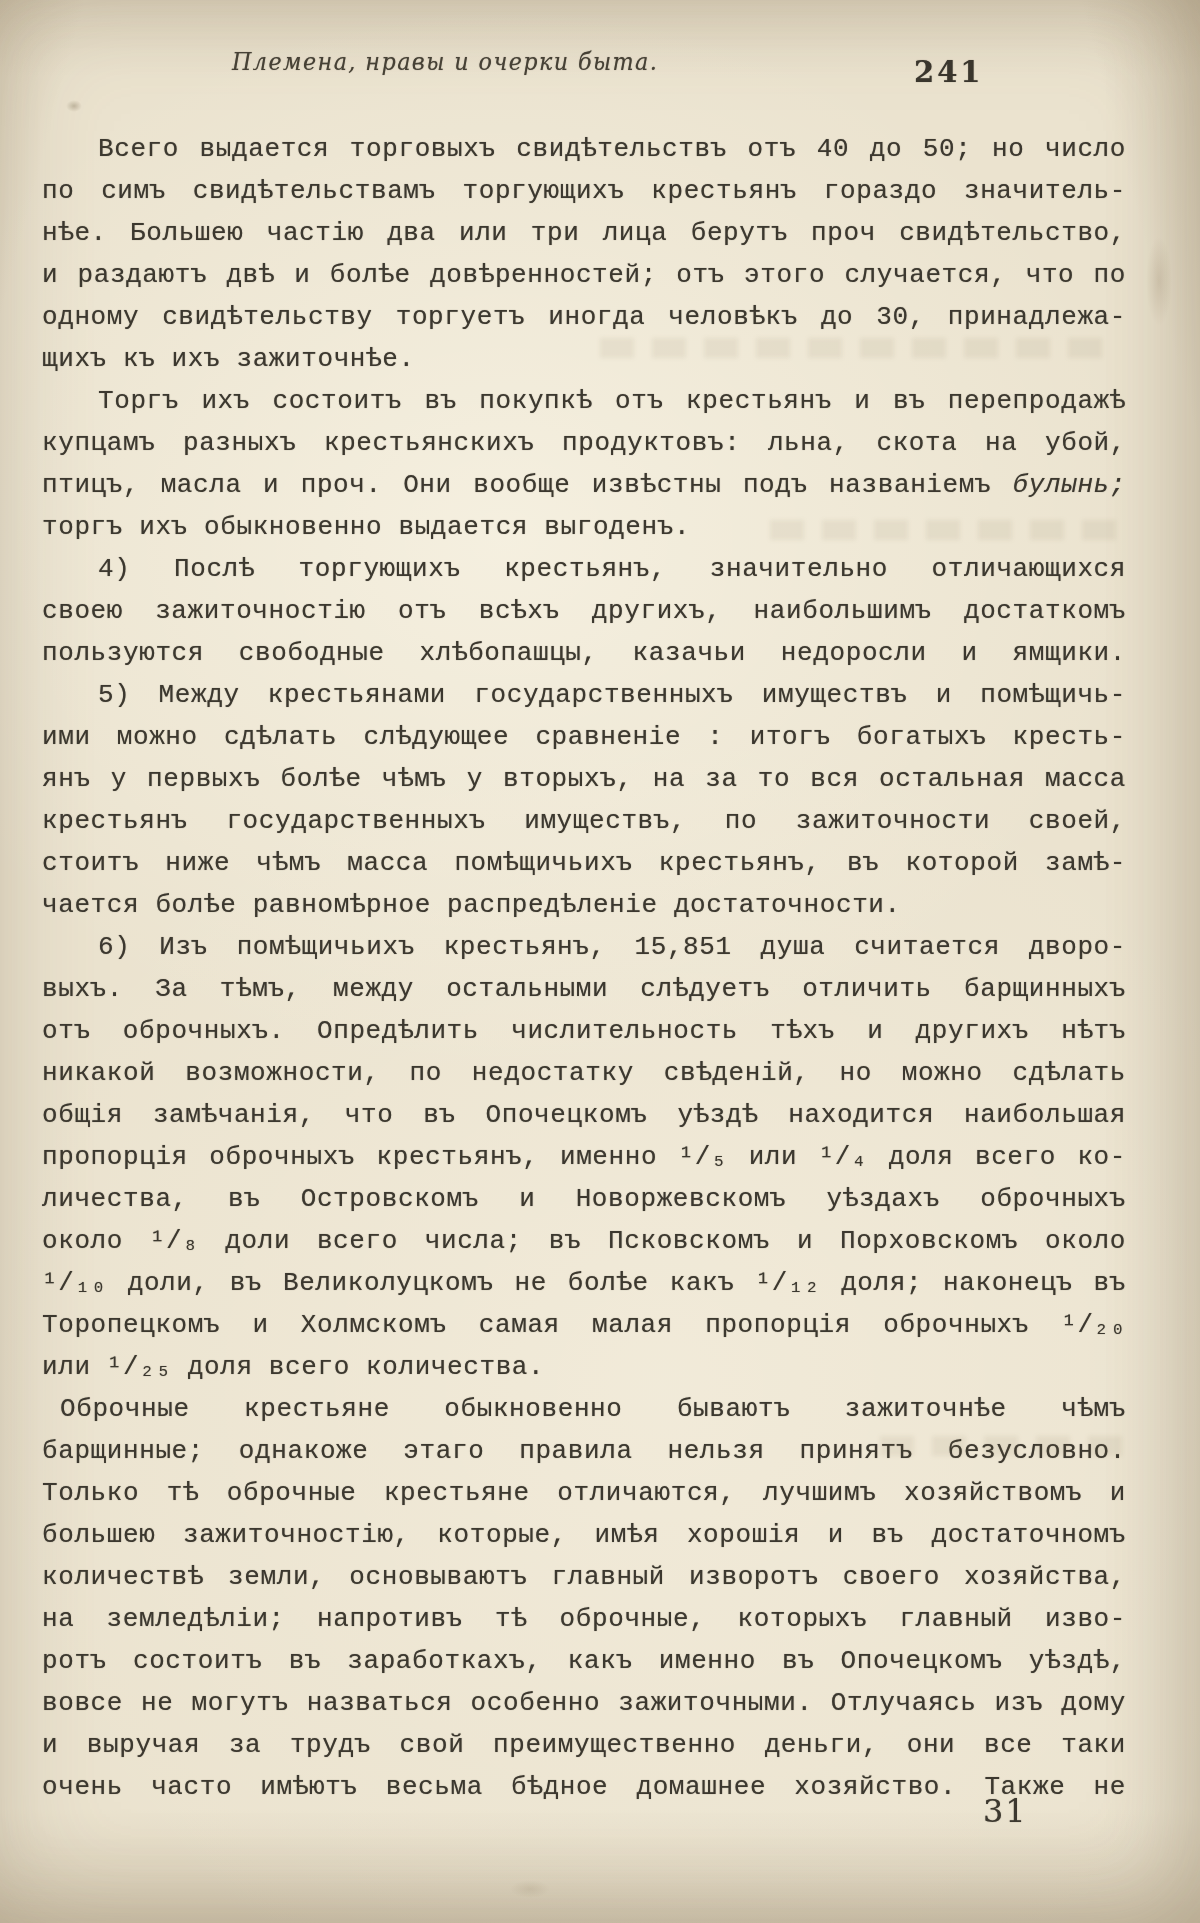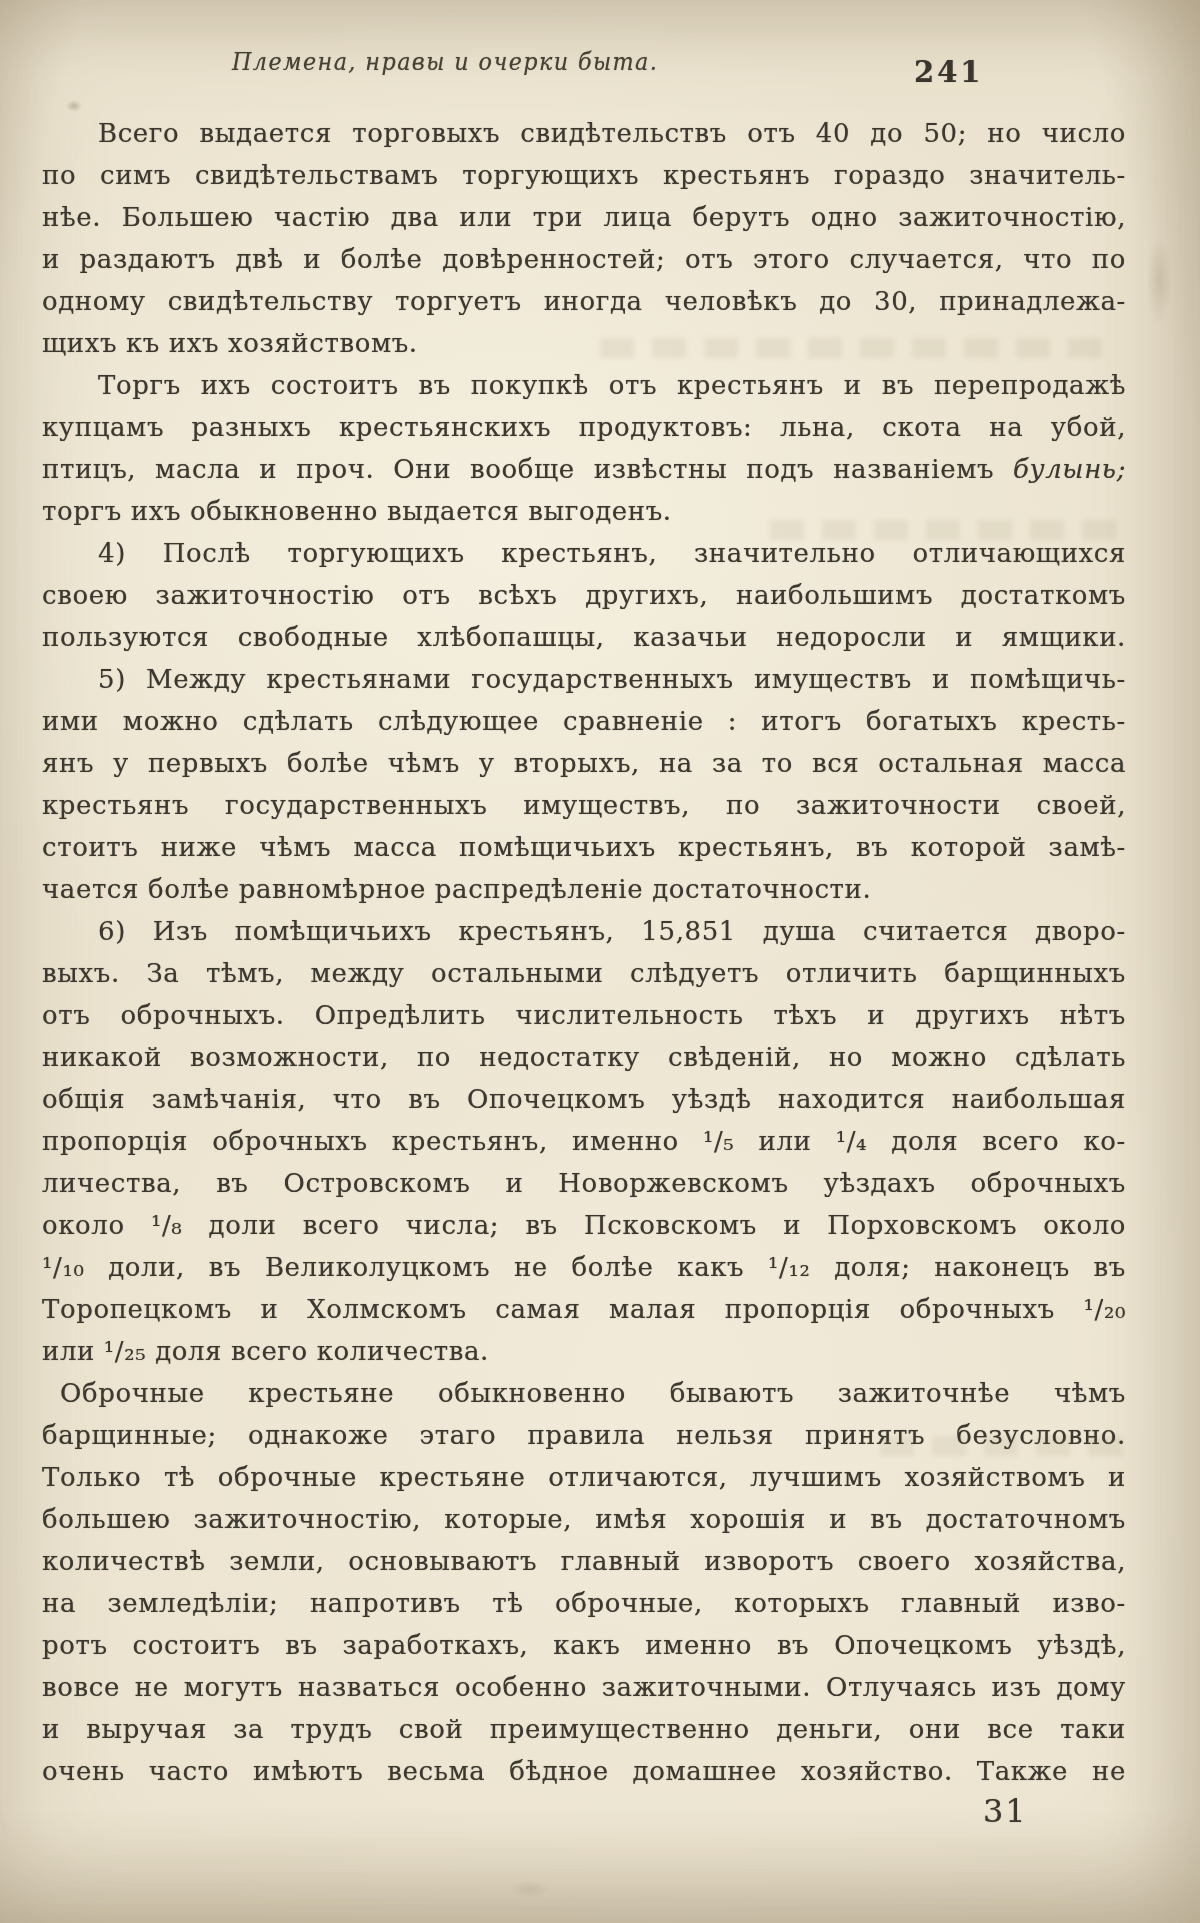--- a/index.html
+++ b/index.html
@@ -28,21 +28,21 @@
     position:absolute; left:232px; top:48px;
     font-style:italic; font-size:24px; letter-spacing:1.5px;
     transform:scaleX(0.93); transform-origin:left top;
     white-space:nowrap; color:#464135;
   }
   .page-number {
     position:absolute; left:914px; top:40px;
     font-weight:bold; font-size:29px; letter-spacing:3px; color:#3a362d;margin-top:15px;
   }
   .textblock {
-    position:absolute; left:42px; top:112px; width:1084px;
+    position:absolute; left:42px; top:128px; width:1084px;font-family:Liberation Mono, monospace;
   }
   .line {
     height:42px; line-height:42px;
     font-size:26px; letter-spacing:0.6px;
     text-align:justify; text-align-last:justify;
     color:#3c382f;
   }
   .line.indent    { text-indent:56px; }
   .line.indent-sm { text-indent:18px; }
   .line.para-end  { text-align-last:left; }
@@ -72,24 +72,24 @@
 <body>
 
 <div class="page">
 
   <div class="running-title ink">Племена, нравы и очерки быта.</div>
   <div class="page-number ink">241</div>
 
   <div class="textblock ink">
     <div class="line indent">Всего выдается торговыхъ свидѣтельствъ отъ 40 до 50; но число</div>
     <div class="line">по симъ свидѣтельствамъ торгующихъ крестьянъ гораздо значитель-</div>
-    <div class="line">нѣе. Большею частію два или три лица берутъ одно зажиточностію,</div>
+    <div class="line">нѣе. Большею частію два или три лица берутъ проч свидѣтельство,</div>
     <div class="line">и раздаютъ двѣ и болѣе довѣренностей; отъ этого случается, что по</div>
     <div class="line">одному свидѣтельству торгуетъ иногда человѣкъ до 30, принадлежа-</div>
-    <div class="line para-end">щихъ къ ихъ хозяйствомъ.</div>
+    <div class="line para-end">щихъ къ ихъ зажиточнѣе.</div>
     <div class="line indent">Торгъ ихъ состоитъ въ покупкѣ отъ крестьянъ и въ перепродажѣ</div>
     <div class="line">купцамъ разныхъ крестьянскихъ продуктовъ: льна, скота на убой,</div>
     <div class="line"><span>птицъ, масла и проч. Они вообще извѣстны подъ названіемъ </span><span class="em-term">булынь;</span></div>
     <div class="line para-end">торгъ ихъ обыкновенно выдается выгоденъ.</div>
     <div class="line indent">4) Послѣ торгующихъ крестьянъ, значительно отличающихся</div>
     <div class="line">своею зажиточностію отъ всѣхъ другихъ, наибольшимъ достаткомъ</div>
     <div class="line">пользуются свободные хлѣбопашцы, казачьи недоросли и ямщики.</div>
     <div class="line indent">5) Между крестьянами государственныхъ имуществъ и помѣщичь-</div>
     <div class="line">ими можно сдѣлать слѣдующее сравненіе : итогъ богатыхъ кресть-</div>
     <div class="line">янъ у первыхъ болѣе чѣмъ у вторыхъ, на за то вся остальная масса</div>

